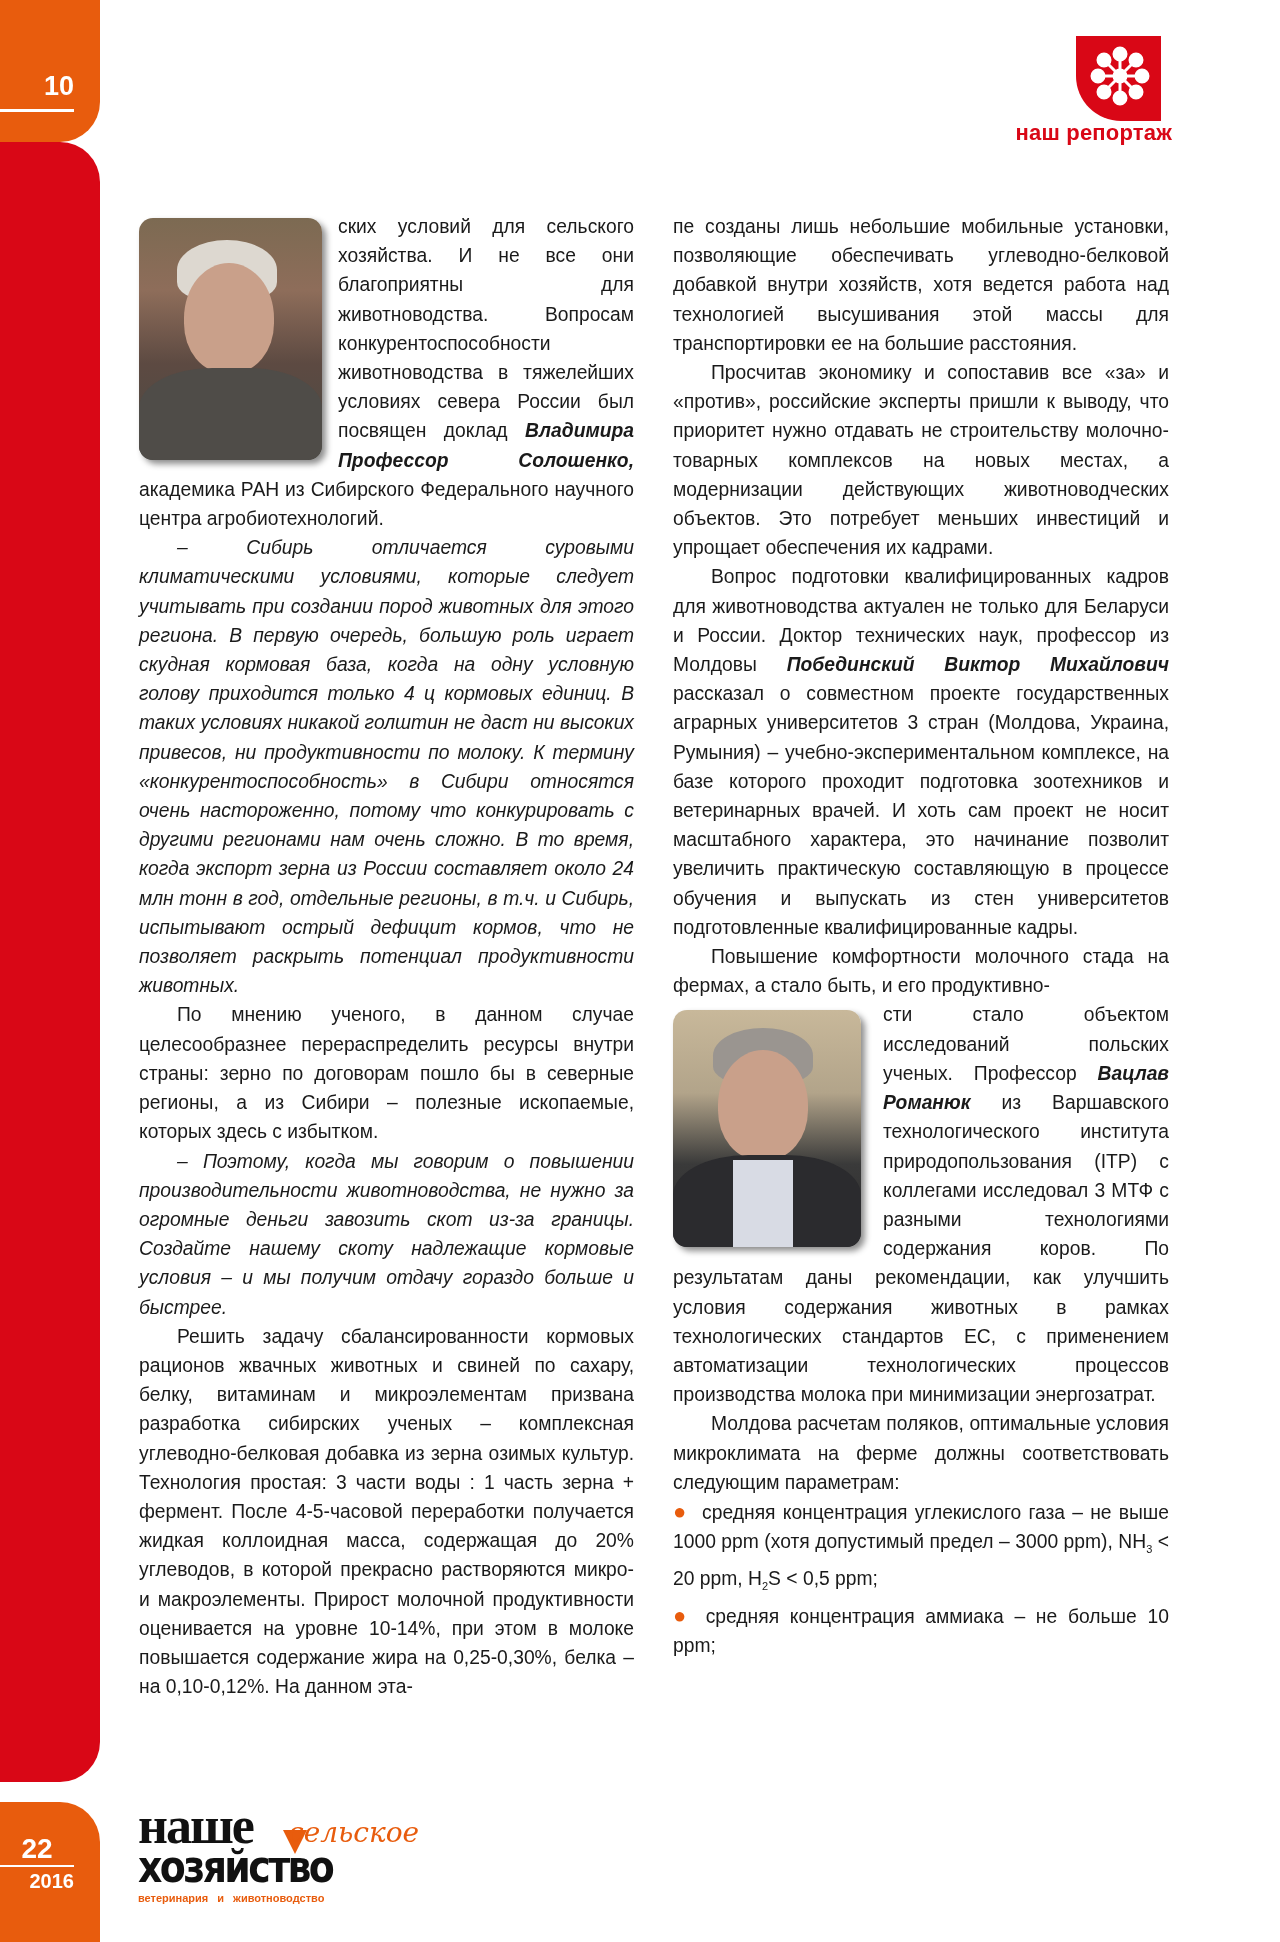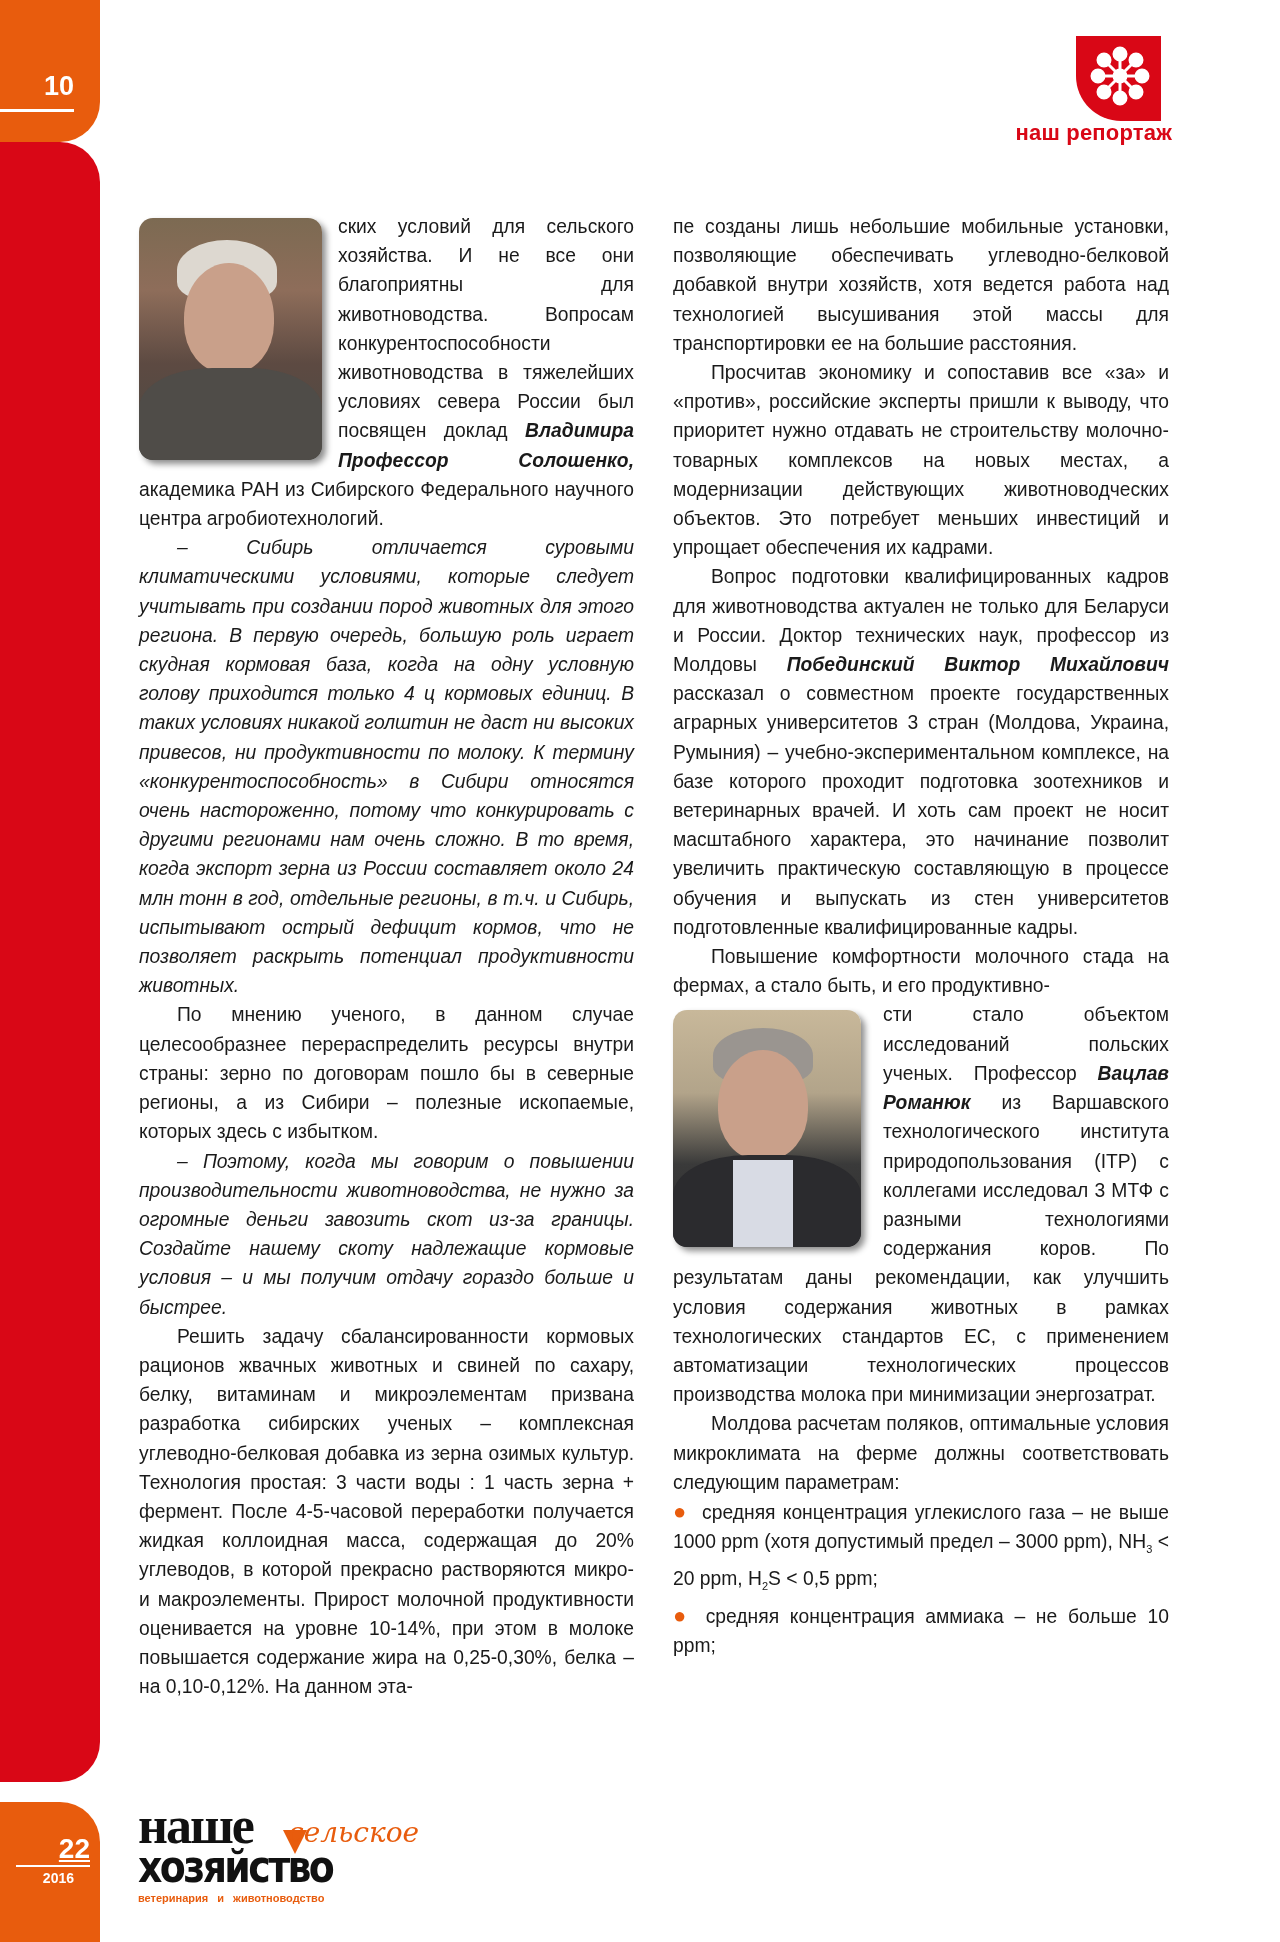--- a/index.html
+++ b/index.html
@@ -20,27 +20,27 @@
   .bar-orange-bottom {
     position:absolute; left:0; top:1802px; width:100px; height:140px;
     background:#e85c0d; border-top-right-radius:40px;
   }
   .page-num-top {
     position:absolute; left:0; top:72px; width:74px; text-align:right;
     color:#fff; font-weight:bold; font-size:27px; line-height:28px;
     padding-bottom:9px; border-bottom:3px solid #fff;
   }
   .issue-num {
-    position:absolute; left:16px; top:1835px; width:74px; text-align:right;
+    position:absolute; left:0; top:1835px; width:74px; text-align:center;
     color:#fff; font-weight:bold; font-size:28px; line-height:28px;
-    padding-bottom:2px; border-bottom:2px solid #fff;text-decoration:underline;
+    padding-bottom:2px; border-bottom:2px solid #fff;
   }
   .issue-year {
     position:absolute; left:0; top:1870px; width:74px; text-align:right;
-    color:#fff; font-weight:bold; font-size:14px;
+    color:#fff; font-weight:bold; font-size:20px;
   }
   
   .badge {
     position:absolute; left:1076px; top:36px; width:85px; height:85px;
     background:#d90716; border-bottom-left-radius:45px;
   }
   .badge svg { position:absolute; left:14px; top:10px; }
   .section-title {
     position:absolute; right:108px; top:120px;
     color:#d90716; font-weight:bold; font-size:22px; letter-spacing:0.2px;

